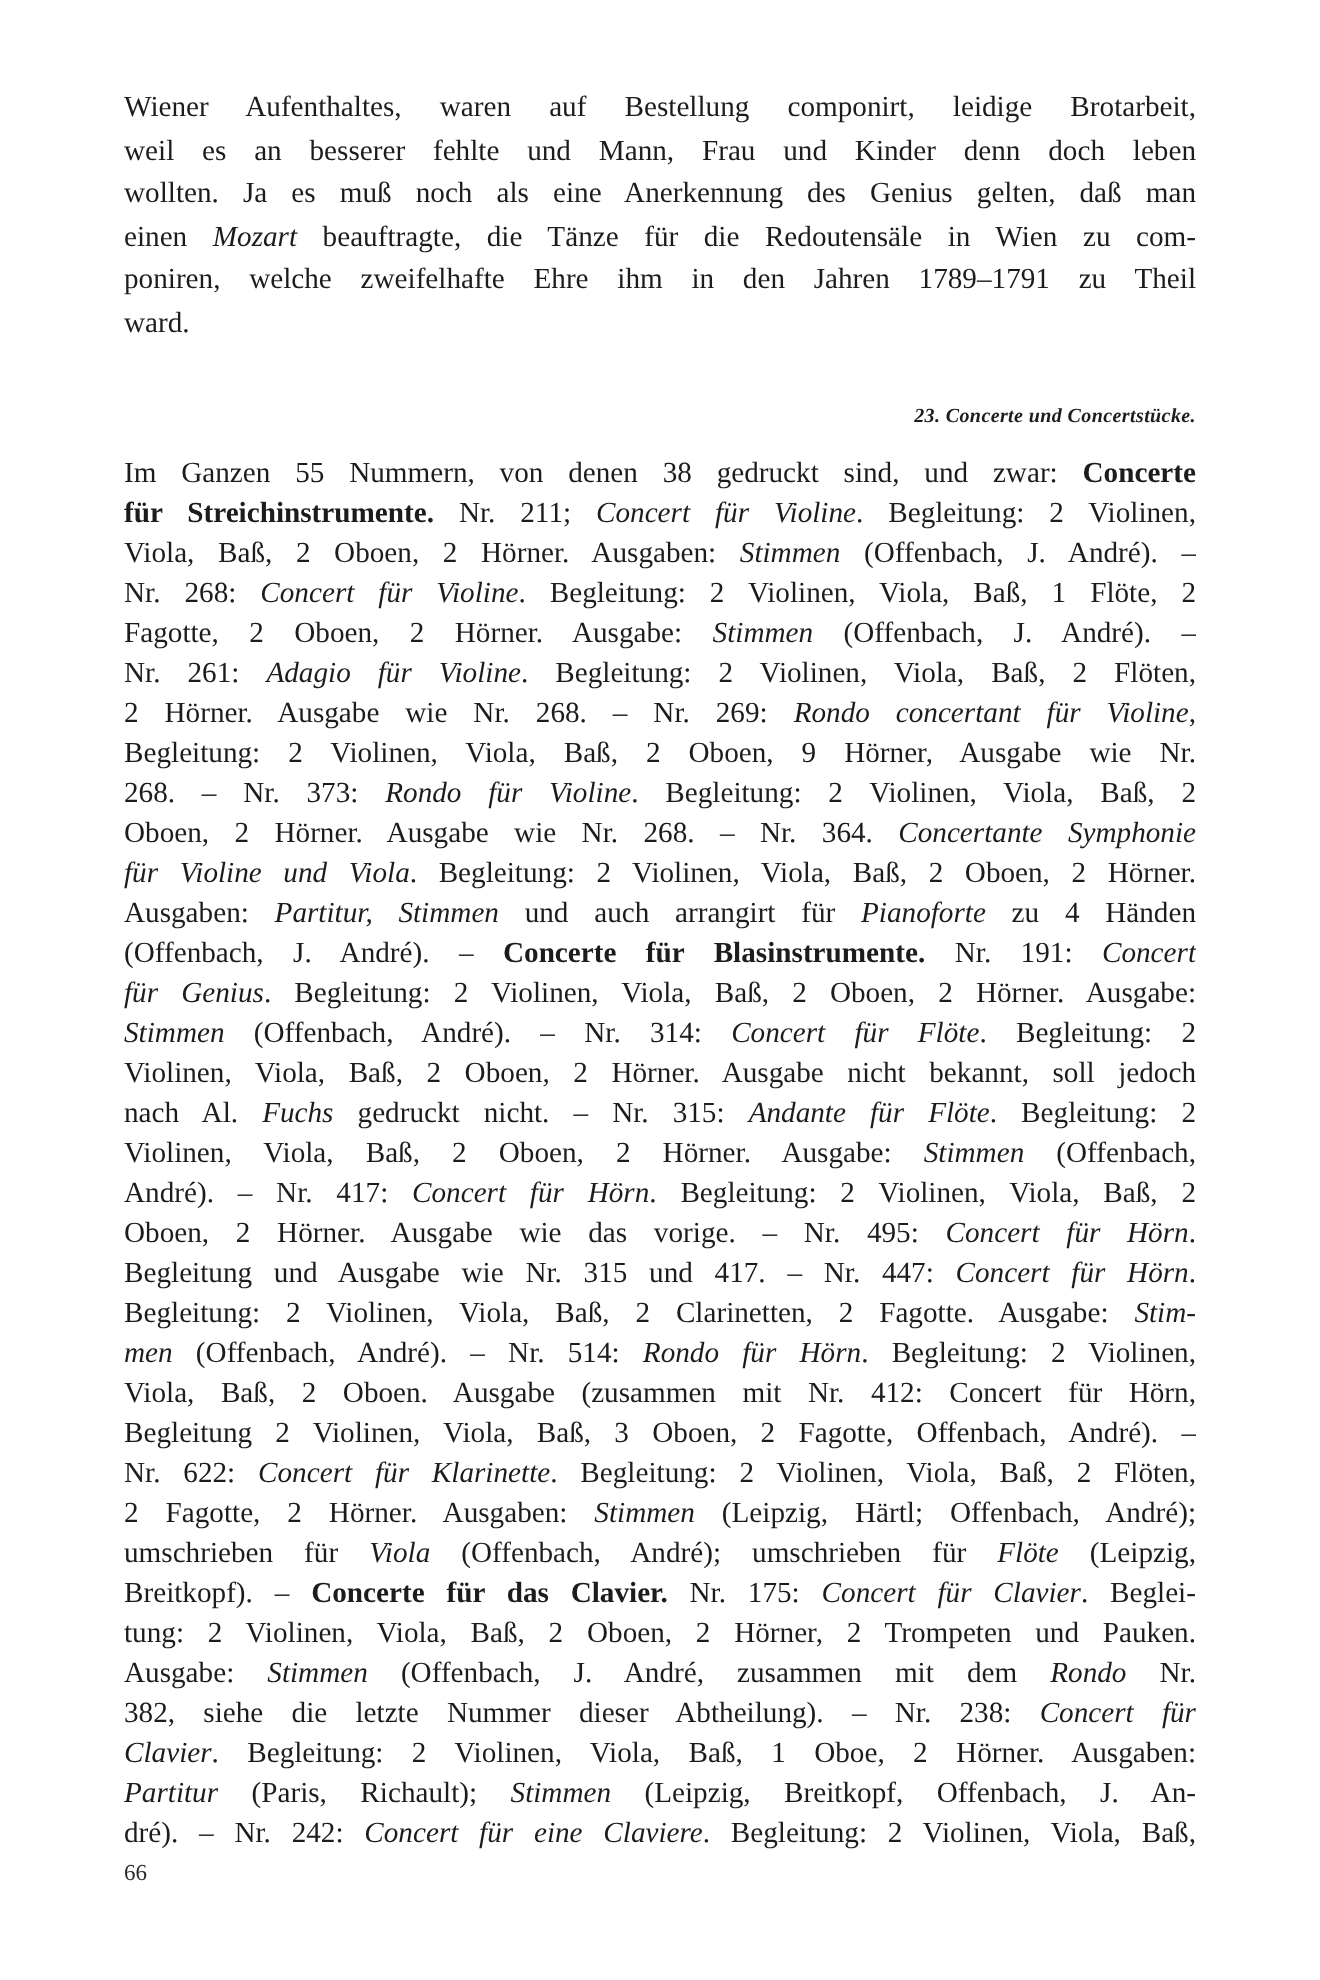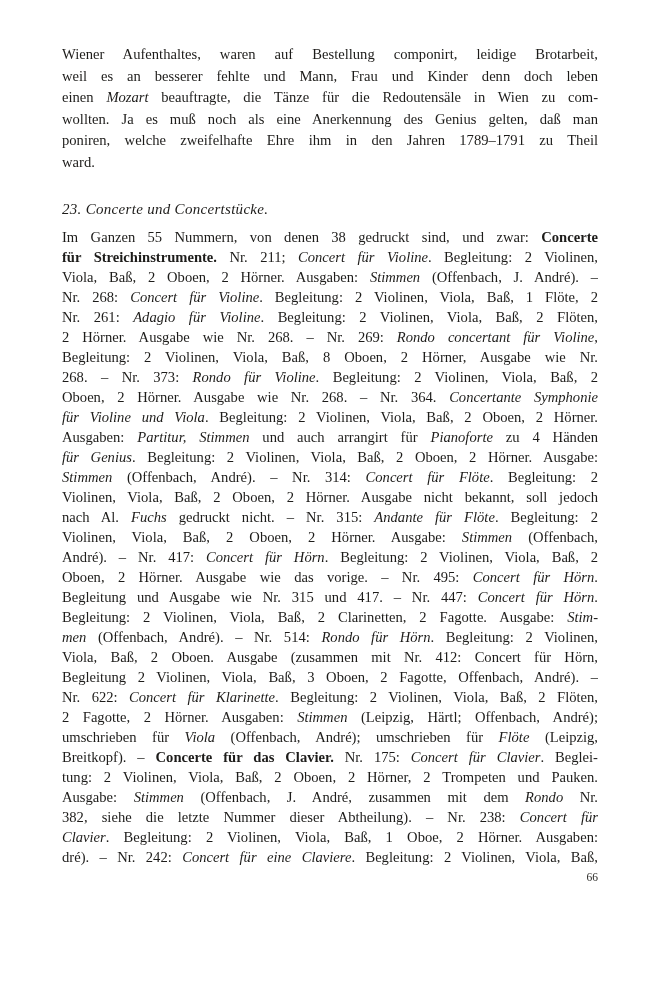--- a/index.html
+++ b/index.html
@@ -26,80 +26,83 @@
   }
   .para1 .line { height: 21.5px; line-height: 21.5px; }
   .para2 .line { height: 20px;   line-height: 20px; }
   .paragraph .line.no-just { text-align-last: left; }
   .line .n  { font-style: normal; font-weight: normal; }
   .line .i  { font-style: italic; }
   .line .b  { font-weight: bold; }
   .heading {
     margin: 26px 0 0 0;
     width: 536px;
-    text-align: left;
-    font-size: 15px;
+    text-align: right;
+    font-size: 10px;
     line-height: 20px;
-    font-weight: normal;
+    font-weight: bold;
     font-style: italic;
     letter-spacing: 0.02em;
   }
   .para2 { margin-top: 8px; }
   .page-number {
     margin-top: 3px;
     font-size: 11.5px;
     line-height: 14px;
-    text-align: right;
+    text-align: left;
     color: #2a2926;
   }
 </style>
 </head>
 <body>
 
 <div class="page">
   <div class="paragraph para1">
       <div class="line"><span class="n">Wiener Aufenthaltes, waren auf Bestellung componirt, leidige Brotarbeit,</span></div>
       <div class="line"><span class="n">weil es an besserer fehlte und Mann, Frau und Kinder denn doch leben</span></div>
+      <div class="line"><span class="n">wollten. Ja es muß noch als eine Anerkennung des Genius gelten, daß man</span></div>
       <div class="line"><span class="n">einen </span><span class="i">Mozart</span><span class="n"> beauftragte, die Tänze für die Redoutensäle in Wien zu com-</span></div>
-      <div class="line"><span class="n">wollten. Ja es muß noch als eine Anerkennung des Genius gelten, daß man</span></div>
       <div class="line"><span class="n">poniren, welche zweifelhafte Ehre ihm in den Jahren 1789–1791 zu Theil</span></div>
       <div class="line no-just"><span class="n">ward.</span></div>
     </div>
 
   <div class="heading">23. Concerte und Concertstücke.</div>
 
   <div class="paragraph para2">
       <div class="line"><span class="n">Im Ganzen 55 Nummern, von denen 38 gedruckt sind, und zwar: </span><span class="b">Concerte</span></div>
       <div class="line"><span class="b">für Streichinstrumente.</span><span class="n"> Nr. 211; </span><span class="i">Concert für Violine</span><span class="n">. Begleitung: 2 Violinen,</span></div>
       <div class="line"><span class="n">Viola, Baß, 2 Oboen, 2 Hörner. Ausgaben: </span><span class="i">Stimmen</span><span class="n"> (Offenbach, J. André). –</span></div>
       <div class="line"><span class="n">Nr. 268: </span><span class="i">Concert für Violine</span><span class="n">. Begleitung: 2 Violinen, Viola, Baß, 1 Flöte, 2</span></div>
+      <div class="line"><span class="n">Fagotte, 2 Oboen, 2 Hörner. Ausgabe: </span><span class="i">Stimmen</span><span class="n"> (Offenbach, J. André). –</span></div>
       <div class="line"><span class="n">Nr. 261: </span><span class="i">Adagio für Violine</span><span class="n">. Begleitung: 2 Violinen, Viola, Baß, 2 Flöten,</span></div>
       <div class="line"><span class="n">2 Hörner. Ausgabe wie Nr. 268. – Nr. 269: </span><span class="i">Rondo concertant für Violine</span><span class="n">,</span></div>
-      <div class="line"><span class="n">Begleitung: 2 Violinen, Viola, Baß, 8 Oboen, 2 Hörner, Ausgabe wie Nr.</span></div>
+      <div class="line"><span class="n">Begleitung: 2 Violinen, Viola, Baß, 2 Oboen, 9 Hörner, Ausgabe wie Nr.</span></div>
       <div class="line"><span class="n">268. – Nr. 373: </span><span class="i">Rondo für Violine</span><span class="n">. Begleitung: 2 Violinen, Viola, Baß, 2</span></div>
       <div class="line"><span class="n">Oboen, 2 Hörner. Ausgabe wie Nr. 268. – Nr. 364. </span><span class="i">Concertante Symphonie</span></div>
       <div class="line"><span class="i">für Violine und Viola</span><span class="n">. Begleitung: 2 Violinen, Viola, Baß, 2 Oboen, 2 Hörner.</span></div>
       <div class="line"><span class="n">Ausgaben: </span><span class="i">Partitur, Stimmen</span><span class="n"> und auch arrangirt für </span><span class="i">Pianoforte</span><span class="n"> zu 4 Händen</span></div>
+      <div class="line"><span class="n">(Offenbach, J. André). – </span><span class="b">Concerte für Blasinstrumente.</span><span class="n"> Nr. 191: </span><span class="i">Concert</span></div>
       <div class="line"><span class="i">für Genius</span><span class="n">. Begleitung: 2 Violinen, Viola, Baß, 2 Oboen, 2 Hörner. Ausgabe:</span></div>
       <div class="line"><span class="i">Stimmen</span><span class="n"> (Offenbach, André). – Nr. 314: </span><span class="i">Concert für Flöte</span><span class="n">. Begleitung: 2</span></div>
       <div class="line"><span class="n">Violinen, Viola, Baß, 2 Oboen, 2 Hörner. Ausgabe nicht bekannt, soll jedoch</span></div>
       <div class="line"><span class="n">nach Al. </span><span class="i">Fuchs</span><span class="n"> gedruckt nicht. – Nr. 315: </span><span class="i">Andante für Flöte</span><span class="n">. Begleitung: 2</span></div>
       <div class="line"><span class="n">Violinen, Viola, Baß, 2 Oboen, 2 Hörner. Ausgabe: </span><span class="i">Stimmen</span><span class="n"> (Offenbach,</span></div>
       <div class="line"><span class="n">André). – Nr. 417: </span><span class="i">Concert für Hörn</span><span class="n">. Begleitung: 2 Violinen, Viola, Baß, 2</span></div>
       <div class="line"><span class="n">Oboen, 2 Hörner. Ausgabe wie das vorige. – Nr. 495: </span><span class="i">Concert für Hörn</span><span class="n">.</span></div>
       <div class="line"><span class="n">Begleitung und Ausgabe wie Nr. 315 und 417. – Nr. 447: </span><span class="i">Concert für Hörn</span><span class="n">.</span></div>
       <div class="line"><span class="n">Begleitung: 2 Violinen, Viola, Baß, 2 Clarinetten, 2 Fagotte. Ausgabe: </span><span class="i">Stim-</span></div>
       <div class="line"><span class="i">men</span><span class="n"> (Offenbach, André). – Nr. 514: </span><span class="i">Rondo für Hörn</span><span class="n">. Begleitung: 2 Violinen,</span></div>
       <div class="line"><span class="n">Viola, Baß, 2 Oboen. Ausgabe (zusammen mit Nr. 412: Concert für Hörn,</span></div>
       <div class="line"><span class="n">Begleitung 2 Violinen, Viola, Baß, 3 Oboen, 2 Fagotte, Offenbach, André). –</span></div>
       <div class="line"><span class="n">Nr. 622: </span><span class="i">Concert für Klarinette</span><span class="n">. Begleitung: 2 Violinen, Viola, Baß, 2 Flöten,</span></div>
       <div class="line"><span class="n">2 Fagotte, 2 Hörner. Ausgaben: </span><span class="i">Stimmen</span><span class="n"> (Leipzig, Härtl; Offenbach, André);</span></div>
       <div class="line"><span class="n">umschrieben für </span><span class="i">Viola</span><span class="n"> (Offenbach, André); umschrieben für </span><span class="i">Flöte</span><span class="n"> (Leipzig,</span></div>
       <div class="line"><span class="n">Breitkopf). – </span><span class="b">Concerte für das Clavier.</span><span class="n"> Nr. 175: </span><span class="i">Concert für Clavier</span><span class="n">. Beglei-</span></div>
       <div class="line"><span class="n">tung: 2 Violinen, Viola, Baß, 2 Oboen, 2 Hörner, 2 Trompeten und Pauken.</span></div>
       <div class="line"><span class="n">Ausgabe: </span><span class="i">Stimmen</span><span class="n"> (Offenbach, J. André, zusammen mit dem </span><span class="i">Rondo</span><span class="n"> Nr.</span></div>
       <div class="line"><span class="n">382, siehe die letzte Nummer dieser Abtheilung). – Nr. 238: </span><span class="i">Concert für</span></div>
       <div class="line"><span class="i">Clavier</span><span class="n">. Begleitung: 2 Violinen, Viola, Baß, 1 Oboe, 2 Hörner. Ausgaben:</span></div>
+      <div class="line"><span class="i">Partitur</span><span class="n"> (Paris, Richault); </span><span class="i">Stimmen</span><span class="n"> (Leipzig, Breitkopf, Offenbach, J. An-</span></div>
       <div class="line"><span class="n">dré). – Nr. 242: </span><span class="i">Concert für eine Claviere</span><span class="n">. Begleitung: 2 Violinen, Viola, Baß,</span></div>
     </div>
 
   <div class="page-number">66</div>
 </div>
 
 </body></html>

